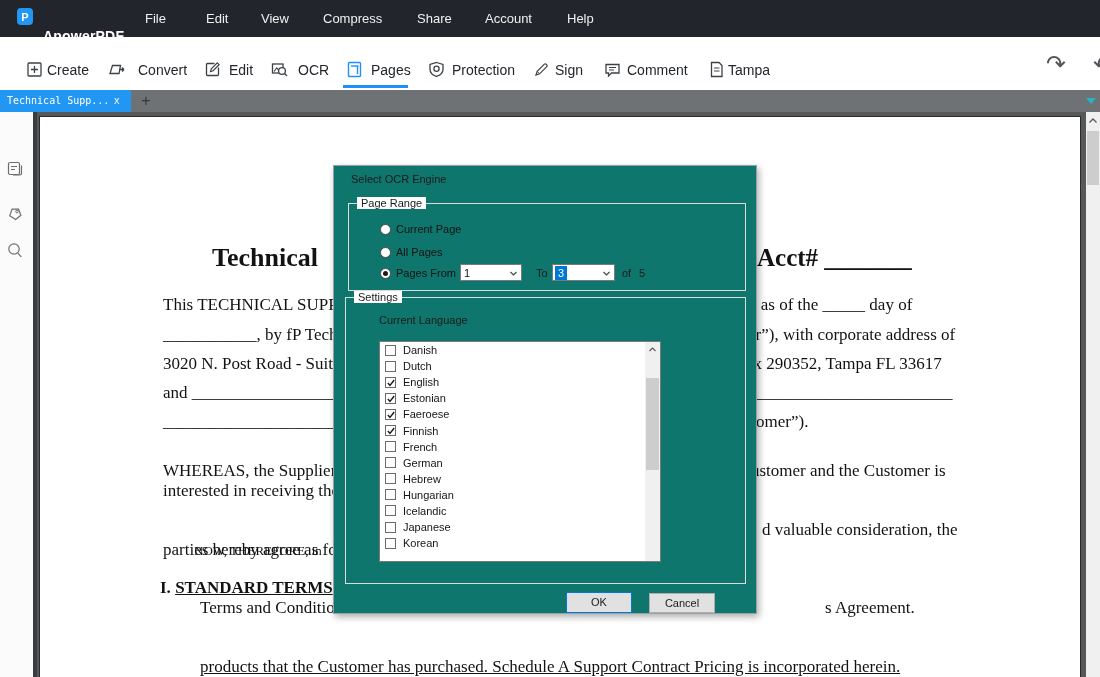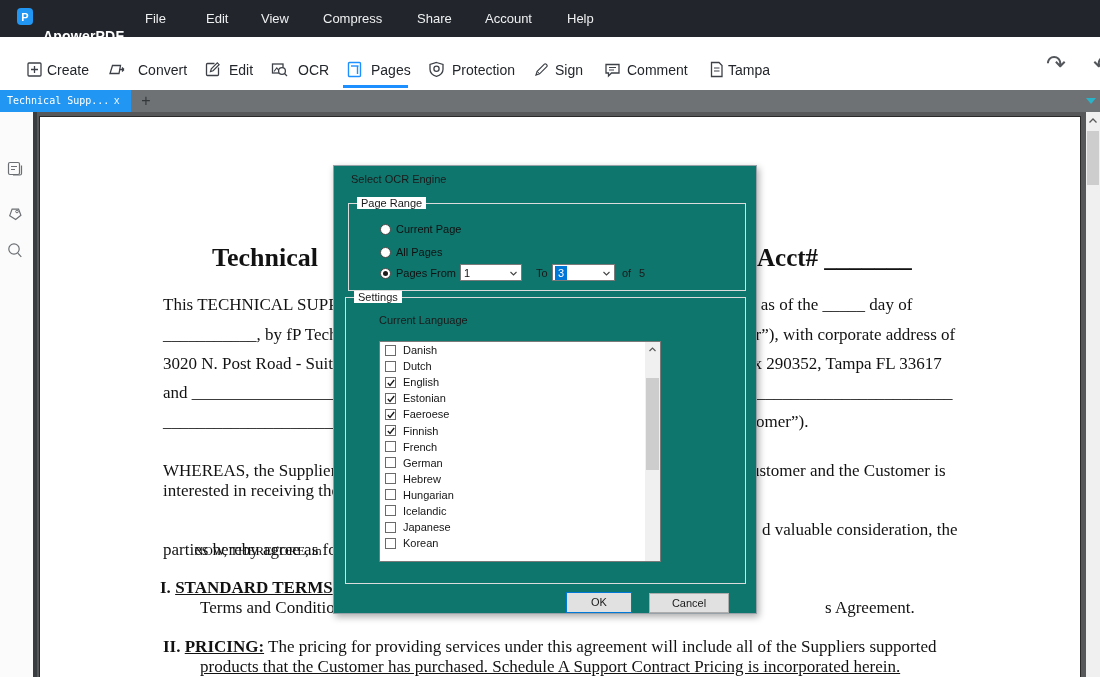--- a/index.html
+++ b/index.html
@@ -63,21 +63,21 @@
   .dlg-lbl { position:absolute; font-size:11px; color:#1a1a1a; }
   .listbox { position:absolute; left:45px; top:175px; width:282px; height:221px; border:1px solid #7a7a7a; background:#fff; overflow:hidden; }
   .lang-row { height:16.1px; display:flex; align-items:center; padding-left:5px; font-size:11px; color:#141414; }
   .cb { width:11px; height:11px; border:1px solid #6a6a6a; background:#fff; margin-right:7px; position:relative; flex:none; }
   .cb svg { position:absolute; left:-1px; top:-1px; }
   .lb-scroll { position:absolute; right:0; top:0; width:15px; height:219px; background:#f0f0f0; }
   .lb-up { position:absolute; top:2px; left:2px; width:11px; height:11px; }
   .lb-thumb { position:absolute; left:1px; top:36px; width:13px; height:92px; background:#cdcdcd; }
   .btn { position:absolute; background:#e1e1e1; border:1px solid #adadad; font-size:11px; color:#1a1a1a; text-align:center; }
   .btn-ok { left:232px; top:426px; width:66px; height:21px; border:1px solid #0078d7; line-height:19px; }
-  .btn-cancel { left:315px; top:427px; width:80px; height:20px; line-height:18px; }
+  .btn-cancel { left:315px; top:427px; width:66px; height:20px; line-height:18px; }
 </style>
 </head>
 <body>
 
 <div class="stage">
 
   <div class="topbar">
     <div class="logo">
         <span>P</span>
       </div>
@@ -207,21 +207,20 @@
       <div class="frag" style="left: 756px; top: 412px; font-size: 17px;">omer”).</div>
       <div class="frag" style="left: 163px; top: 461px; font-size: 17px;">WHEREAS, the Supplier</div>
       <div class="frag" style="left: 751px; top: 461px; font-size: 17px;">ustomer and the Customer is</div>
       <div class="frag" style="left: 163px; top: 481px; font-size: 17px;">interested in receiving the</div>
       <div class="frag" style="left: 163px; top: 543px; font-size: 13px; margin-left: 31px;">NOW, THEREFORE, in</div>
       <div class="frag" style="left: 762px; top: 520px; font-size: 17px;">d valuable consideration, the</div>
       <div class="frag" style="left: 163px; top: 540px; font-size: 17px;">parties hereby agree as fol</div>
       <div class="frag" style="left: 160px; top: 578px; font-size: 17px;"><span style="font-weight: bold;">I. </span><span class="ul" style="font-weight: bold;">STANDARD TERMS</span></div>
       <div class="frag" style="left: 200px; top: 598px; font-size: 17px;">Terms and Conditio</div>
       <div class="frag" style="left: 825px; top: 598px; font-size: 17px;">s Agreement.</div>
-      <div class="frag" style="left: 163px; top: 637px; font-size: 17px;"><span style="font-weight: bold;">II. </span><span class="ul" style="font-weight: bold;">PRICING:</span><span> The pricing for providing services under this agreement will include all of the Suppliers supported</span></div>
       <div class="frag" style="left: 200px; top: 657px; font-size: 17px; text-decoration: underline;">products that the Customer has purchased. Schedule A Support Contract Pricing is incorporated herein.</div>
     </div>
 
   <div class="dialog">
     <div class="dlg-title">Select OCR Engine</div>
 
     <div class="groupbox gb-pagerange">
       <span class="gb-label">Page Range</span>
       <div id="radios">
           <div class="radio-row" style="top: 18px;">

